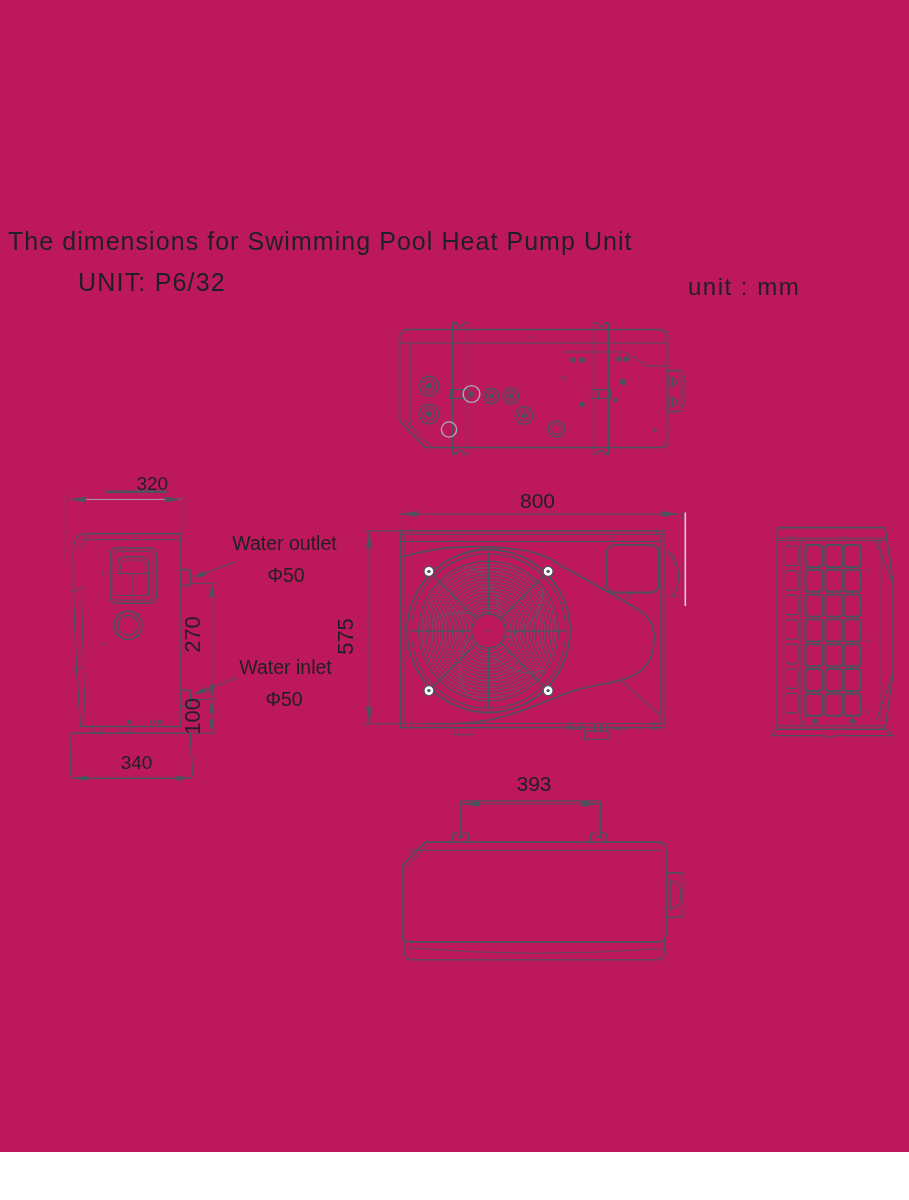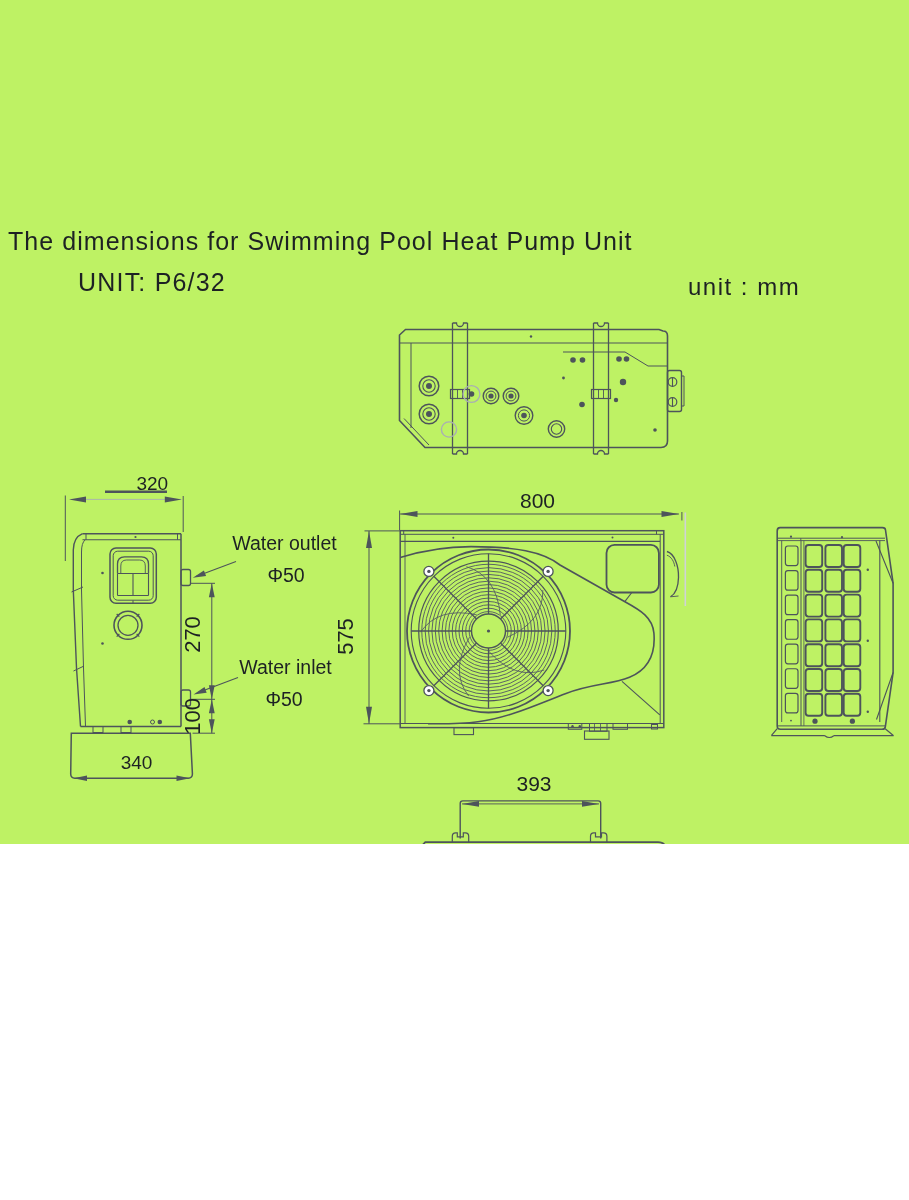--- a/index.html
+++ b/index.html
@@ -1,16 +1,16 @@
 <!DOCTYPE html>
 <html><head>
 <meta charset="utf-8">
 <style>
   html,body{margin:0;padding:0;background:#ffffff;}
-  .canvas{position:relative;width:909px;height:844px;background:#bef264;overflow:hidden;
+  .canvas{position:relative;width:909px;height:1152px;background:#be185d;overflow:hidden;
           font-family:"Liberation Sans",sans-serif;}
   svg{position:absolute;left:0;top:0;}
   text{fill:#1d2124;font-family:"Liberation Sans",sans-serif;}
   .t-title{font-size:25px;letter-spacing:1.05px;}
   .t-model{font-size:25px;letter-spacing:1.2px;}
   .t-unit{font-size:24px;letter-spacing:1.5px;}
   .t-dim{font-size:19px;}
   .t-dim2{font-size:21px;}
   .t-vdim{font-size:22px;}
   .t-lbl{font-size:19.5px;}

